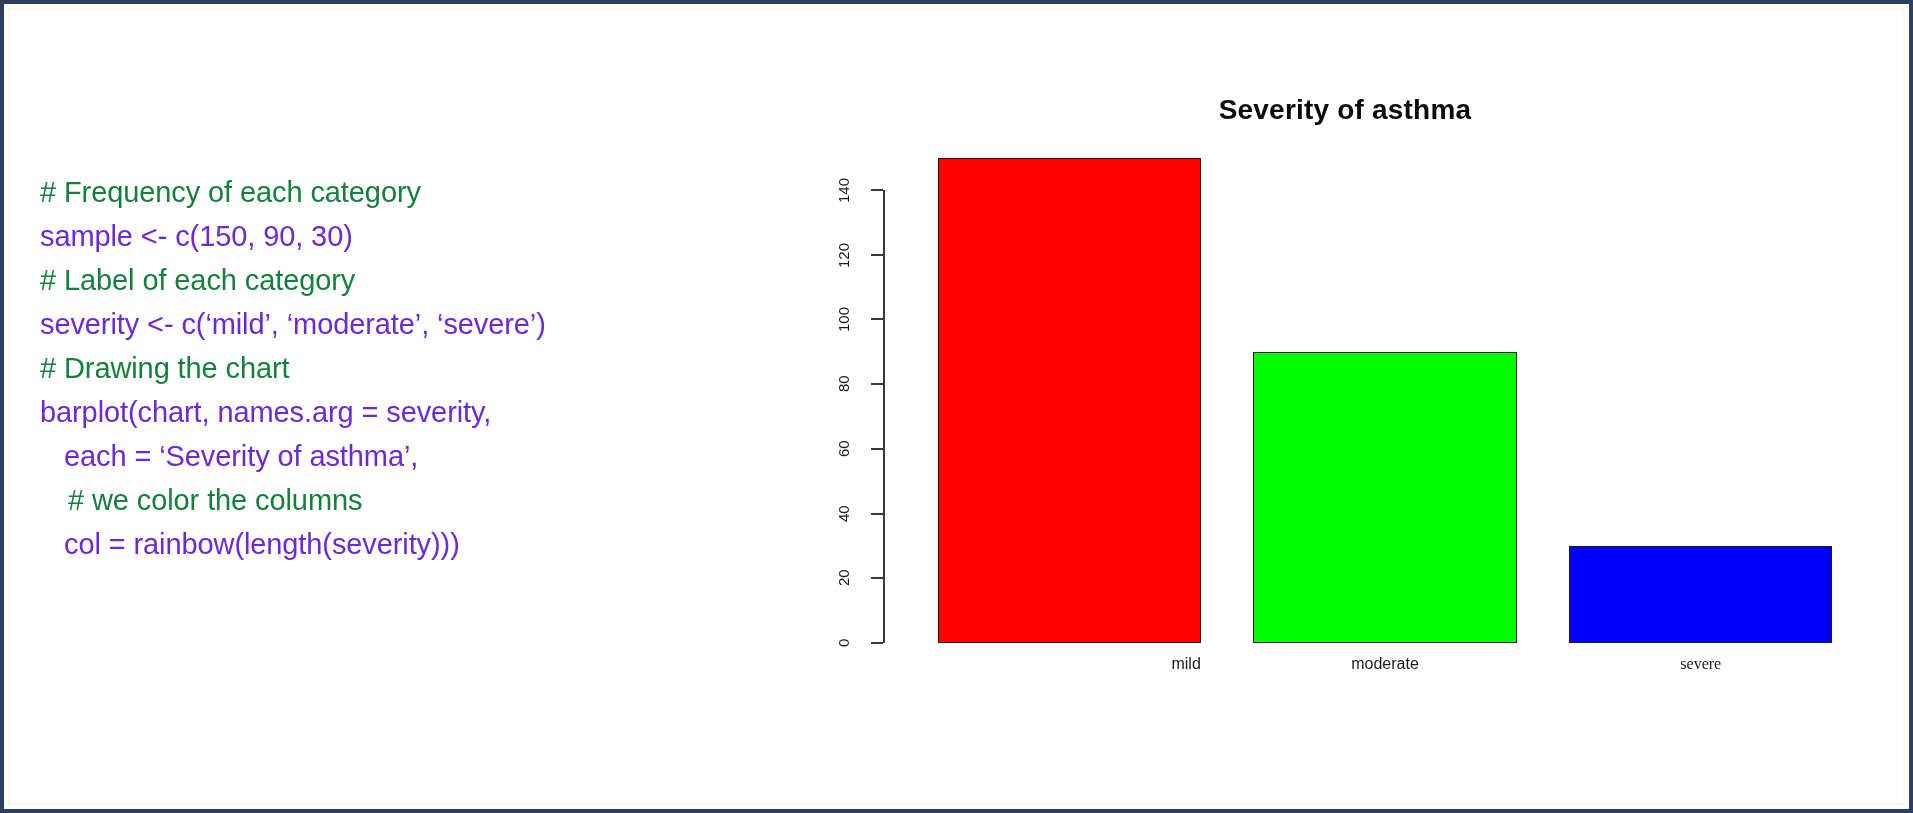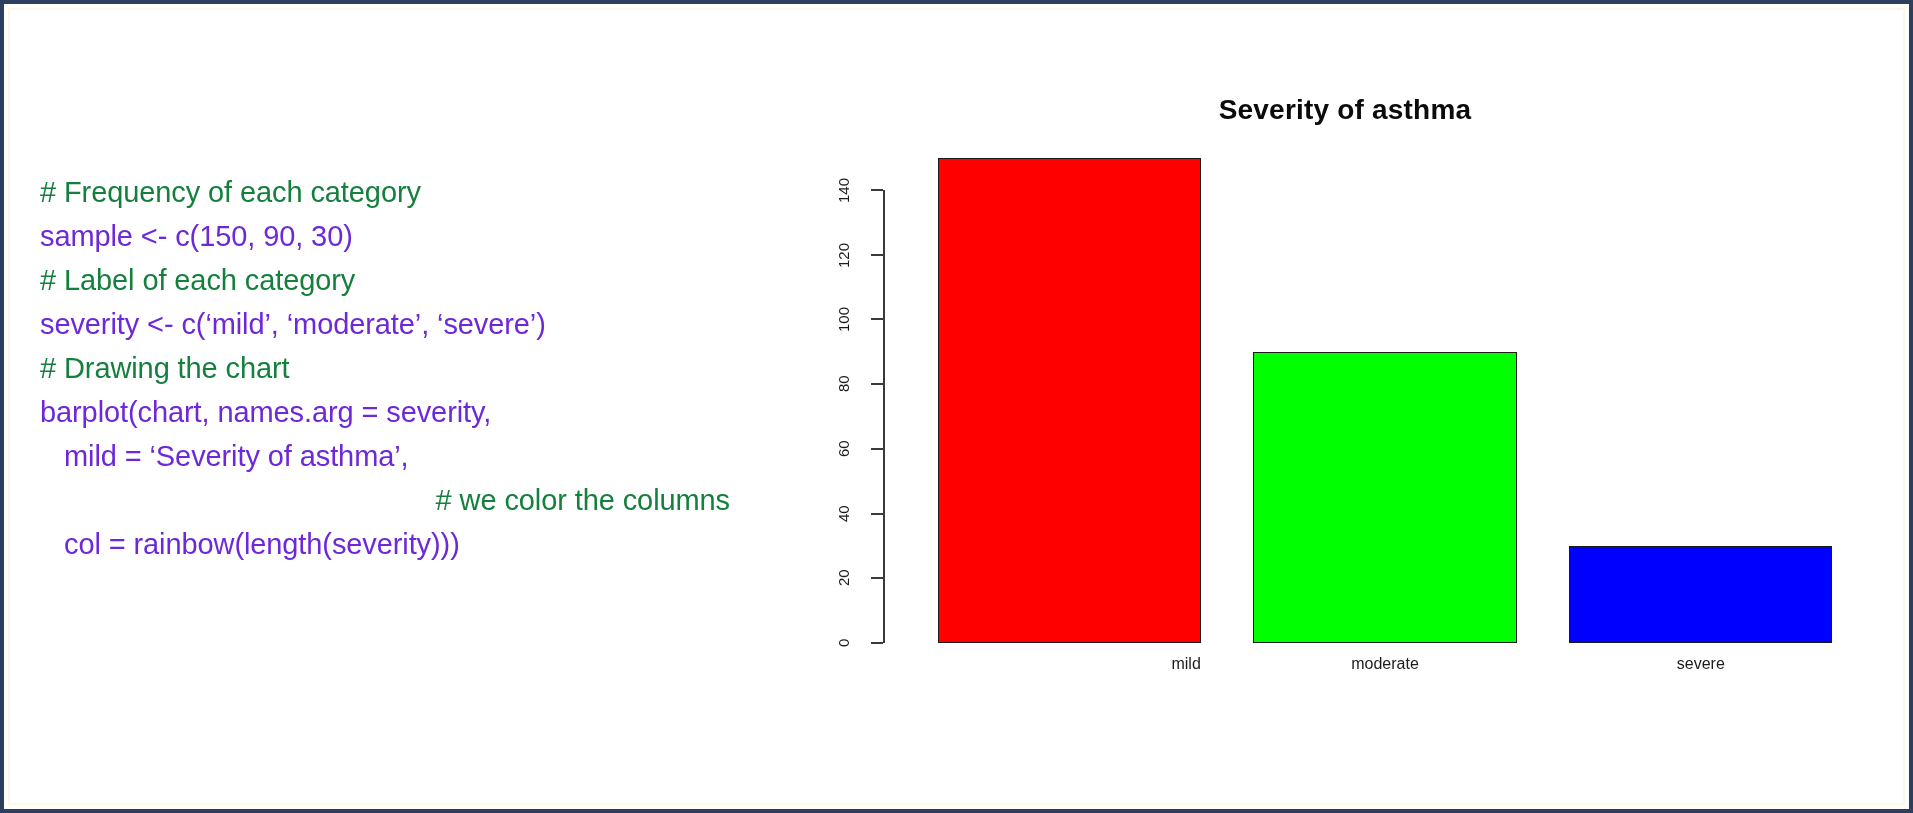--- a/index.html
+++ b/index.html
@@ -23,21 +23,21 @@
   .code-line{
     font-family:"Liberation Sans",sans-serif;
     font-size:29px;
     line-height:44px;
     color:#6d28d9;
     white-space:pre;
     letter-spacing:-0.1px;
   }
   .code-line.comment{color:#15803d;}
   .ind1{padding-left:24px;}
-  .ind2{padding-left:28px;text-align:right;}
+  .ind2{padding-left:28px;}
 
   
   #chart{
     position:absolute;left:790px;top:40px;width:1090px;height:680px;
   }
   #chart-title{
     position:absolute;left:0;top:44px;width:1090px;text-align:center;
     font-size:28px;font-weight:bold;color:#0b0b0b;
     font-family:"Liberation Sans",sans-serif;letter-spacing:0.2px;
   }
@@ -79,21 +79,21 @@
 <div id="slide">
   <div id="slide-inner">
 
     <div id="code-panel">
         <div class="code-line comment"># Frequency of each category</div>
         <div class="code-line">sample &lt;- c(150, 90, 30)</div>
         <div class="code-line comment"># Label of each category</div>
         <div class="code-line">severity &lt;- c(‘mild’, ‘moderate’, ‘severe’)</div>
         <div class="code-line comment"># Drawing the chart</div>
         <div class="code-line">barplot(chart, names.arg = severity,</div>
-        <div class="code-line ind1">mild = ‘Severity of asthma’,</div>
+        <div class="code-line ind1">each = ‘Severity of asthma’,</div>
         <div class="code-line comment ind2"># we color the columns</div>
         <div class="code-line ind1">col = rainbow(length(severity)))</div>
       </div>
 
     <div id="chart">
       <div id="chart-title">Severity of asthma</div>
       <div id="plot">
         <div id="yaxis-line"></div>
         <div id="yaxis-ticks">
             <div class="ytick" style="top: 592px;"></div>
@@ -114,19 +114,19 @@
             <div class="ytick-label" style="left: 36px; top: 118px; height: 44px;">140</div>
           </div>
         <div id="bars-area">
             <div class="bar" style="left: 52.6316px; width: 263.158px; height: 485.357px; background: rgb(255, 0, 0); border-color: rgb(27, 27, 27);"></div>
             <div class="bar" style="left: 368.421px; width: 263.158px; height: 291.214px; background: rgb(0, 255, 0); border-color: rgb(27, 27, 27);"></div>
             <div class="bar" style="left: 684.211px; width: 263.158px; height: 97.0714px; background: rgb(0, 0, 255); border-color: rgb(27, 27, 27);"></div>
           </div>
         <div id="xlabels">
             <div class="xlabel" style="left: 137.632px; width: 263.158px; text-align: right;">mild</div>
             <div class="xlabel" style="left: 453.421px; width: 263.158px;">moderate</div>
-            <div class="xlabel" style="left: 769.211px; width: 263.158px;">severe</div>
+            <div class="xlabel" style="left: 769.211px; width: 263.158px; font-family: Liberation Serif, serif;">severe</div>
           </div>
       </div>
     </div>
 
   </div>
 </div>
 
 </body></html>

